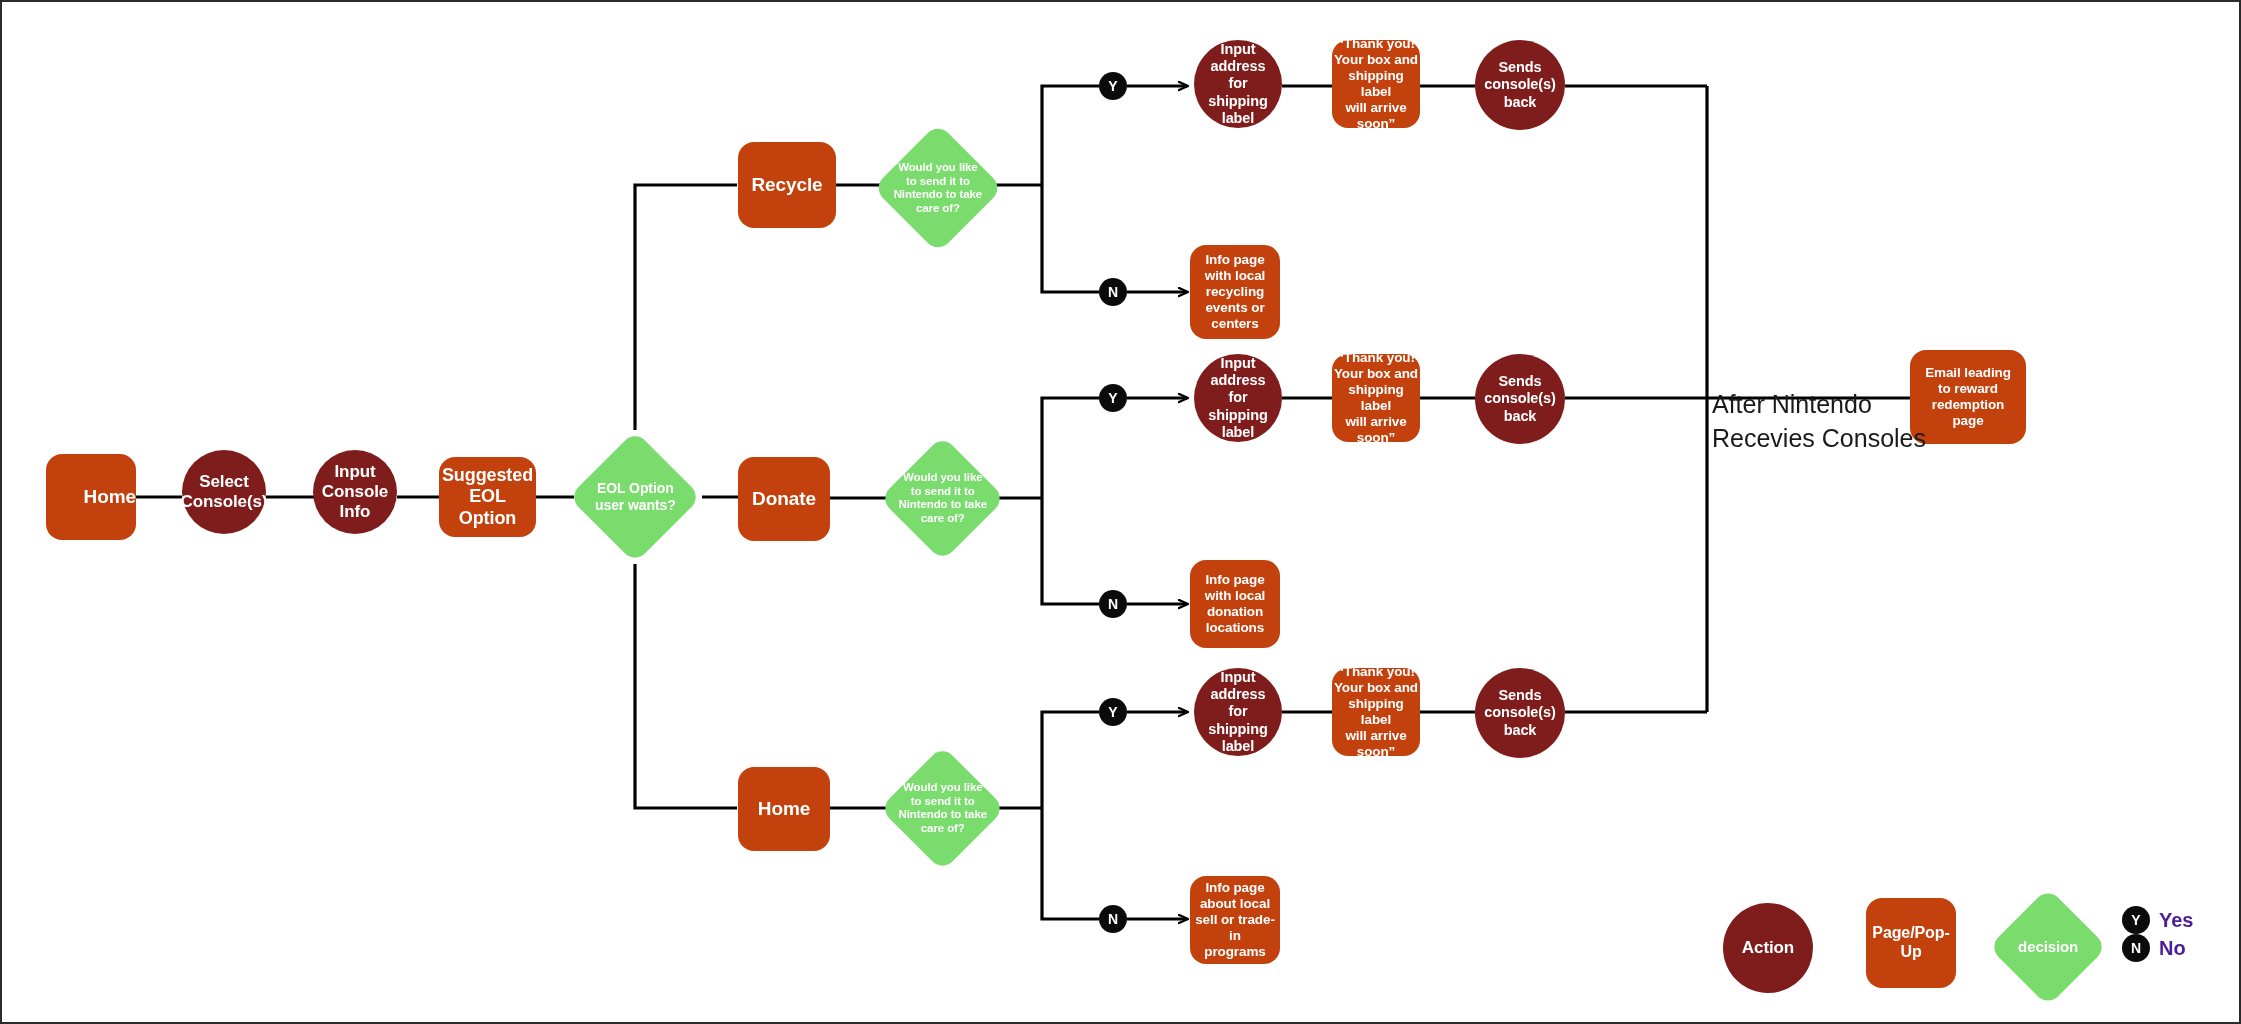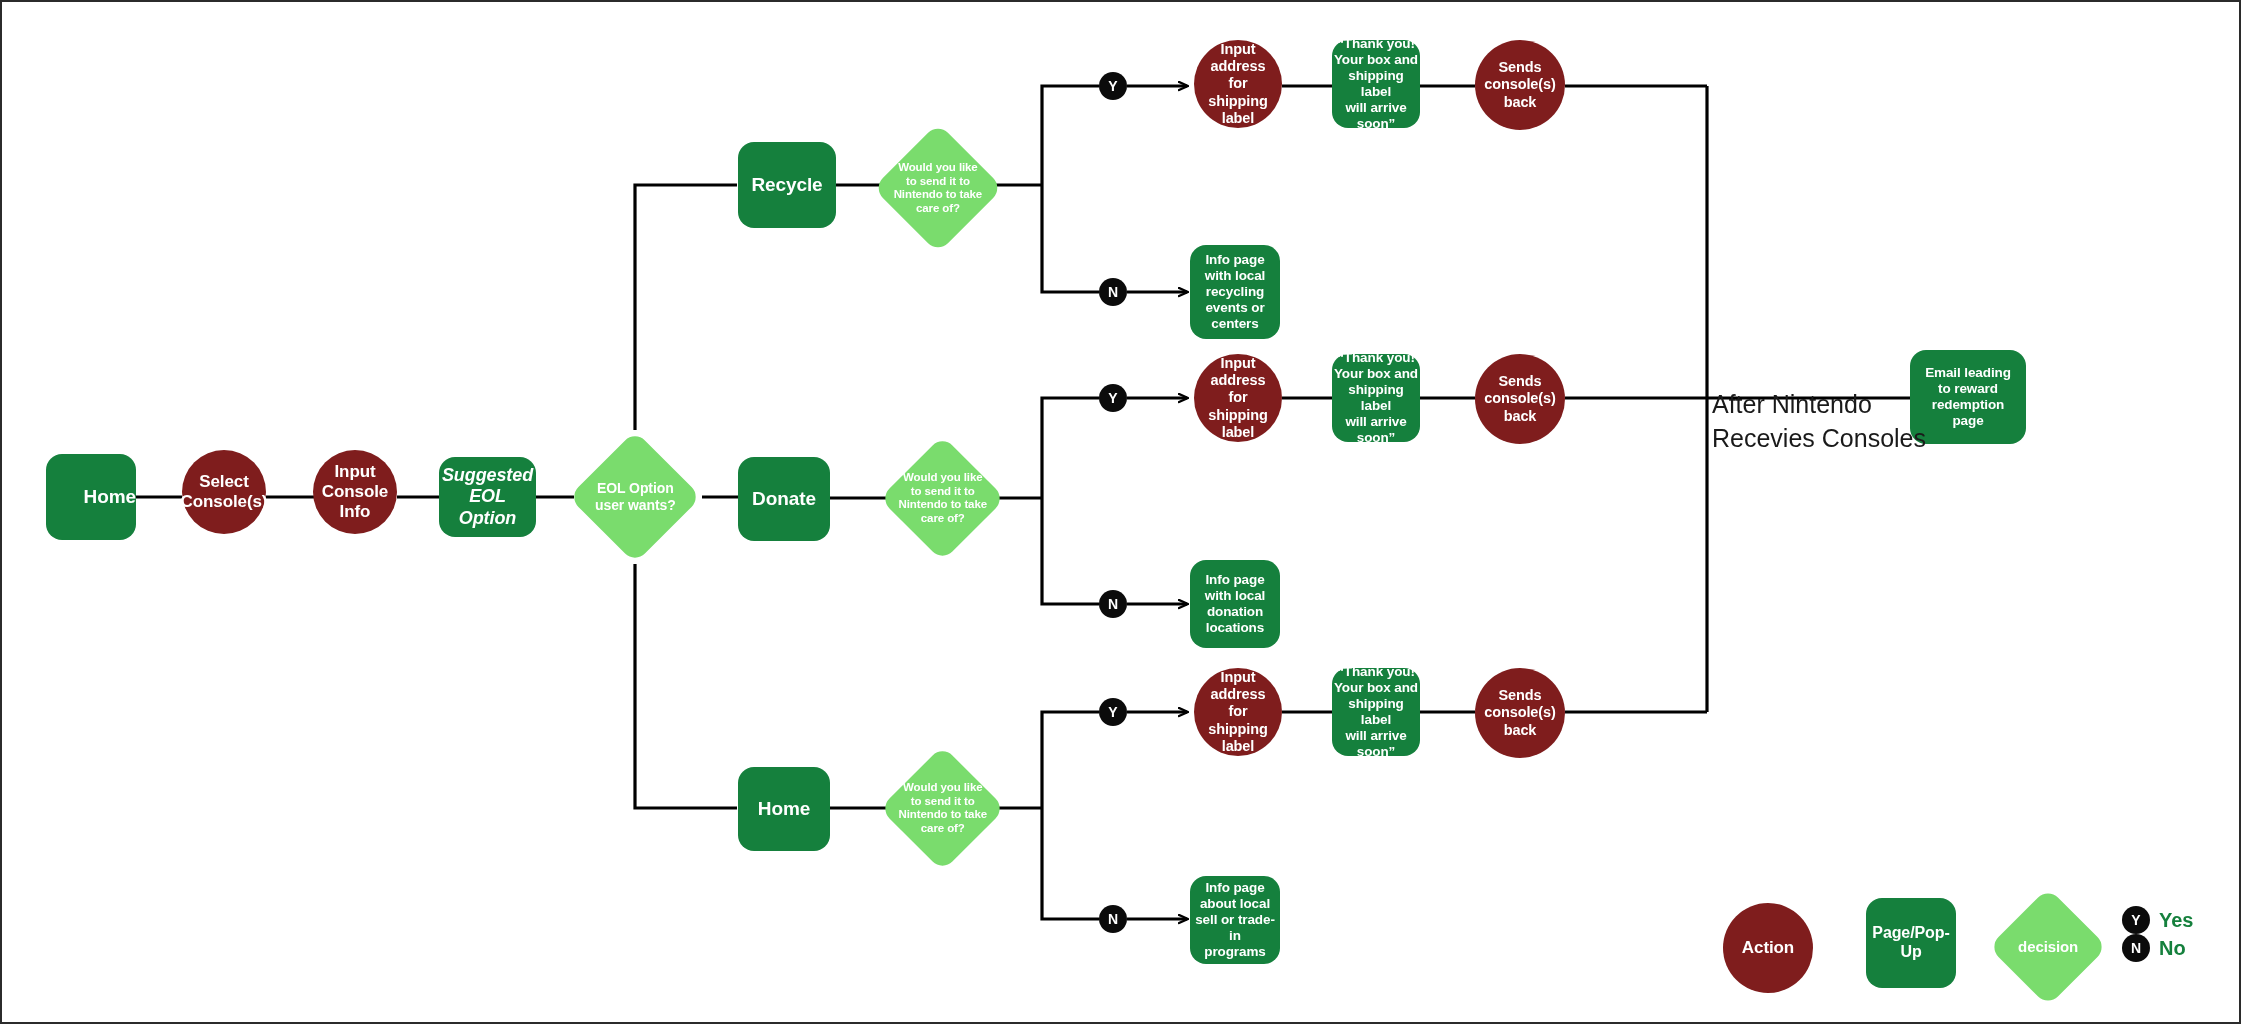--- a/index.html
+++ b/index.html
@@ -35,21 +35,21 @@
     text-align: center;
     color: #ffffff;
     font-weight: bold;
     line-height: 1.18;
     box-sizing: border-box;
     z-index: 3;
     white-space: pre-line;
     letter-spacing: -0.1px;
   }
   .node.page {
-    background: #15803d;
+    background: #c2410c;
     border-radius: 16px;
   }
   .node.action {
     background: #7f1d1d;
     border-radius: 50%;
   }
   .node.decision {
     background: #7ADC6D;
     transform: rotate(45deg);
     border-radius: 14px;
@@ -77,21 +77,21 @@
     position: absolute;
     color: #1a1a1a;
     font-size: 25px;
     line-height: 1.35;
     white-space: pre-line;
     z-index: 4;
     font-weight: normal;
   }
   .legend-label {
     position: absolute;
-    color: #15803d;
+    color: #4c1d95;
     font-size: 20px;
     font-weight: bold;
     z-index: 5;
   }
 </style>
 </head>
 <body>
 
 <div id="canvas">
 
@@ -156,21 +156,21 @@
     <span>Select
 Console(s)</span>
   </div>
 
   <div class="node action" style="left:311px; top:448px; width:84px; height:84px; font-size:17px;">
     <span>Input
 Console
 Info</span>
   </div>
 
-  <div class="node page" style="left:437px; top:455px; width:97px; height:80px; font-size:18px;font-style:italic;">
+  <div class="node page" style="left:437px; top:455px; width:97px; height:80px; font-size:18px;">
     <span>Suggested
 EOL Option</span>
   </div>
 
   <div class="node decision" style="left:586px; top:448px; width:94px; height:94px; font-size:14px;">
     <span>EOL Option
 user wants?</span>
   </div>
 
   <div class="node page" style="left:736px; top:140px; width:98px; height:86px; font-size:19px;">

